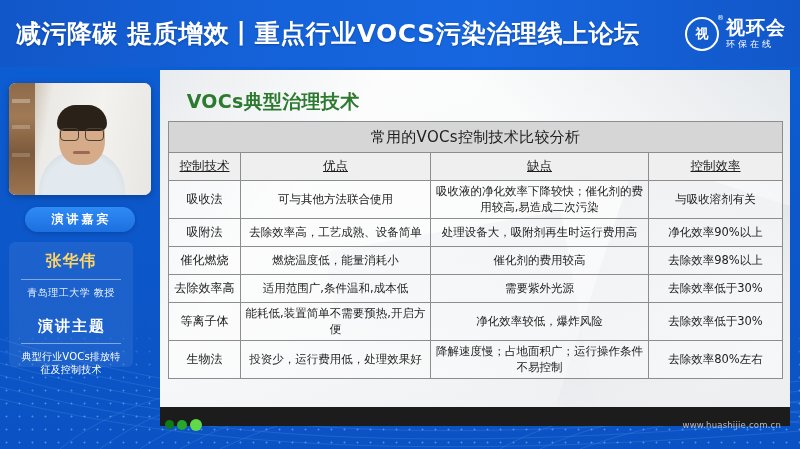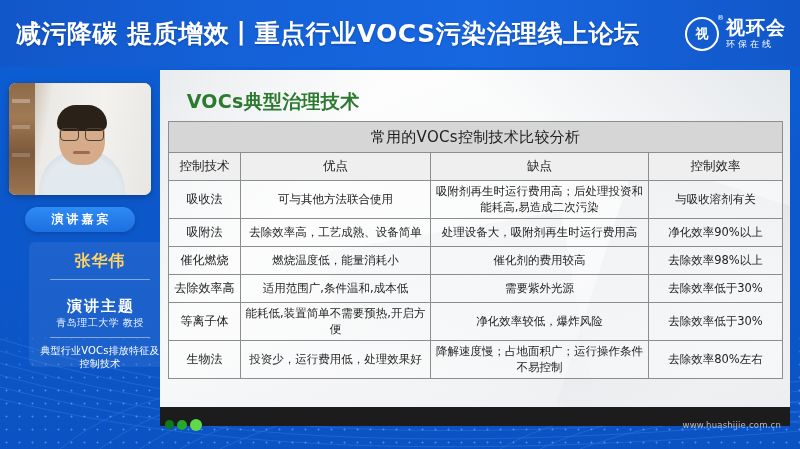--- a/index.html
+++ b/index.html
@@ -196,27 +196,26 @@
     align-items: center;
     justify-content: center;
     box-shadow: 0 1px 4px rgba(0,0,0,.22);
     box-sizing: border-box;
     padding-left: 3px;
   }
 
   #info-card {
     position: absolute;
     left: 9px; top: 175px;
-    width: 142px; height: 125px;
+    width: 124px; height: 125px;
     background: rgba(255,255,255,.07);
     border-radius: 6px;
     box-sizing: border-box;
     padding: 9px 8px 0;
     text-align: center;
-    margin-left: 20px;
   }
   #speaker-name {
     color: #ffd466;
     font-size: 16px;
     font-weight: bold;
     letter-spacing: 1px;
   }
   .card-rule {
     width: 100px;
     height: 1px;
@@ -319,20 +318,21 @@
   #table-caption-cell {
     background: #d6d6d6;
     font-size: 15px;
     height: 24px;
     letter-spacing: .3px;
   }
   .col-head {
     background: #efefef;
     font-size: 12.5px;
     height: 21px;
+    text-decoration: underline;
   }
   .cell {
     font-size: 11.5px;
     line-height: 1.35;
     background: rgba(255,255,255,.45);
   }
   .cell-tech { font-size: 12px; }
   tbody tr { height: 28px; }
 
   
@@ -414,22 +414,22 @@
           <span></span>
         </div>
       <div class="vid-mouth"></div>
     </div>
 
     <div id="guest-badge">演讲嘉宾</div>
 
     <div id="info-card">
       <div id="speaker-name">张华伟</div>
       <div class="card-rule"></div>
+      <div id="speaker-affil">青岛理工大学 教授</div>
       <div id="topic-label">演讲主题</div>
-      <div id="speaker-affil">青岛理工大学 教授</div>
       <div class="card-rule"></div>
       <div id="topic-text">典型行业VOCs排放特征及控制技术</div>
     </div>
 
   </div>
 
   <div id="slide">
 
     <div id="slide-title">
       <span id="slide-title-main">VOCs典型治理技术</span>
@@ -452,21 +452,21 @@
           <th class="col-head">控制技术</th>
           <th class="col-head">优点</th>
           <th class="col-head">缺点</th>
           <th class="col-head">控制效率</th>
         </tr>
       </thead>
       <tbody>
         <tr>
           <td class="cell cell-tech">吸收法</td>
           <td class="cell">可与其他方法联合使用</td>
-          <td class="cell">吸附剂再生时运行费用高；后处理投资和能耗高,易造成二次污染</td>
+          <td class="cell">吸收液的净化效率下降较快；催化剂的费用较高,易造成二次污染</td>
           <td class="cell">与吸收溶剂有关</td>
         </tr>
         <tr>
           <td class="cell cell-tech">吸附法</td>
           <td class="cell">去除效率高，工艺成熟、设备简单</td>
           <td class="cell">处理设备大，吸附剂再生时运行费用高</td>
           <td class="cell">净化效率90%以上</td>
         </tr>
         <tr>
           <td class="cell cell-tech">催化燃烧</td>

